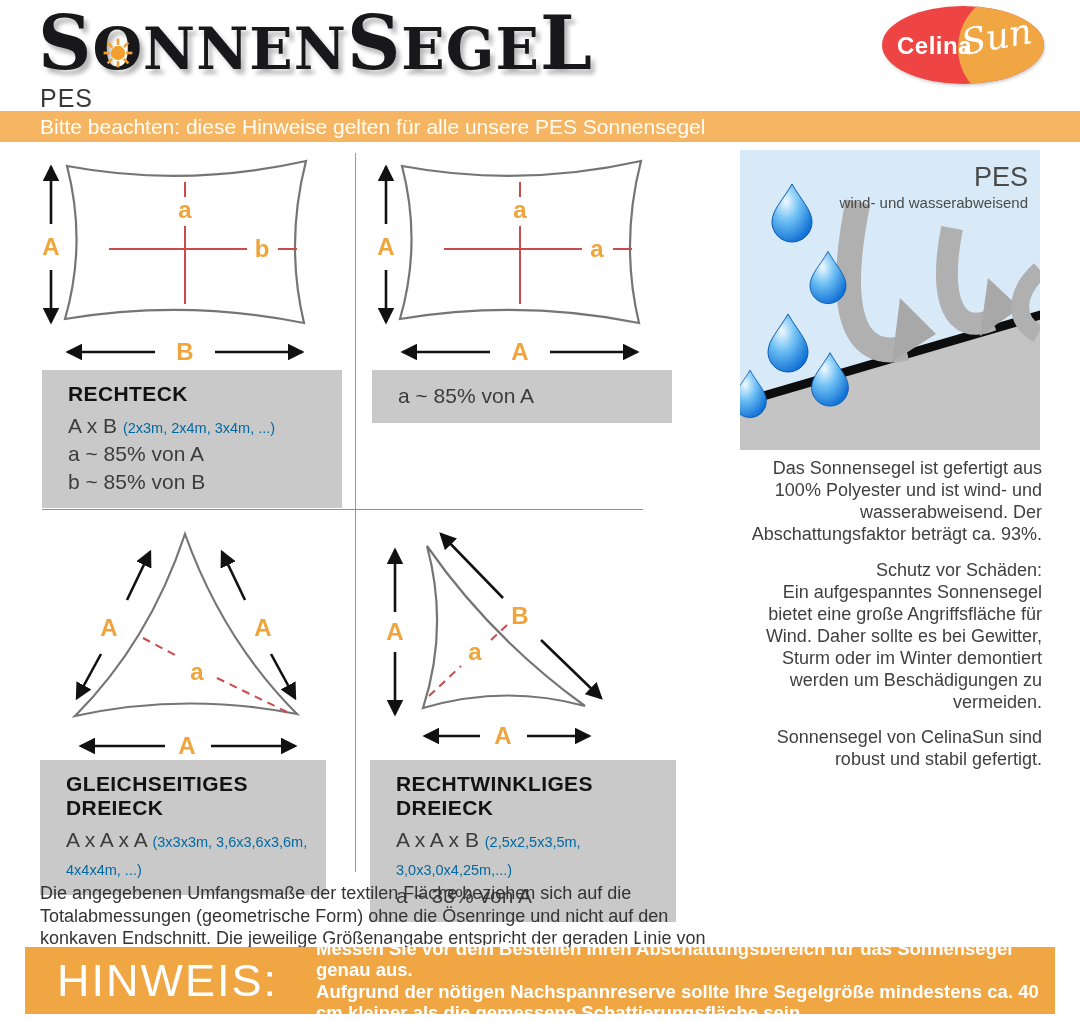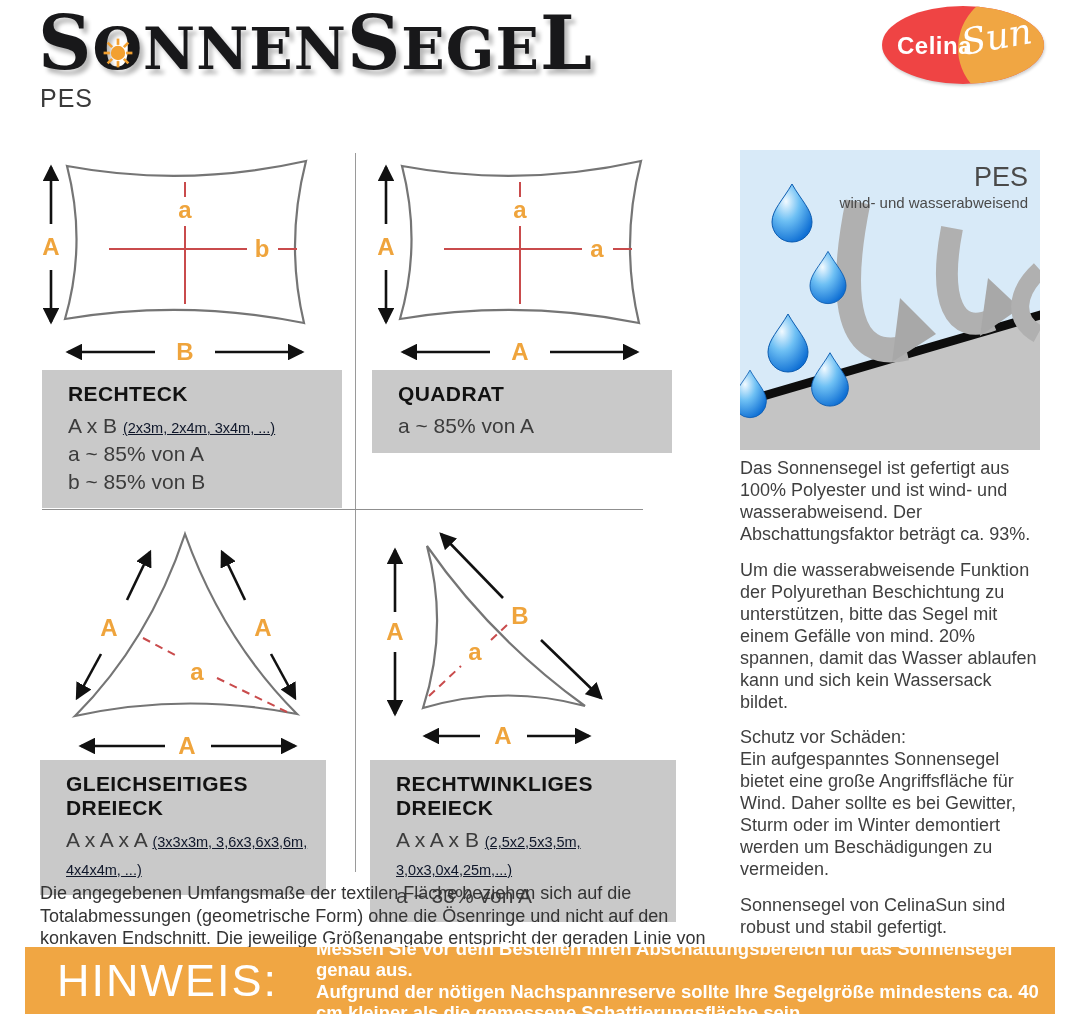--- a/index.html
+++ b/index.html
@@ -32,25 +32,25 @@
   .redline{stroke:var(--red,#C94B4C);stroke-width:2;fill:none;}
   .reddash{stroke:var(--red,#C94B4C);stroke-width:2;fill:none;stroke-dasharray:8 6;}
   .olabel{fill:var(--label,#EFA43C);font-family:"Liberation Sans",sans-serif;
           font-weight:700;font-size:24px;text-anchor:middle;}
   
   .gbox{position:absolute;width:300px;background:var(--box,#C9C9C9);
         padding:12px 0 13px 26px;box-sizing:border-box;}
   .box-title{font-weight:700;color:#121212;font-size:21px;letter-spacing:.4px;
         white-space:pre-line;line-height:1.15;margin-bottom:6px;}
   .box-line{font-size:21px;color:#3c3c3c;line-height:1.32;}
-  .sizes{font-size:14.5px;color:#0f172a;text-decoration:underline;}
+  .sizes{font-size:14.5px;color:#0369a1;}
   
   .pes-panel{position:absolute;left:740px;top:150px;}
   .infocol{position:absolute;left:740px;top:458px;width:302px;}
-  .infocol p{margin:0 0 14px 0;font-size:18px;line-height:1.22;color:#3f3f3f;white-space:pre-line;}
+  .infocol p{margin:0 0 14px 0;font-size:18px;line-height:1.22;color:#3f3f3f;white-space:pre-line;text-align:right;}
   
   .footnote{position:absolute;left:40px;top:882px;width:688px;font-size:18px;
         line-height:1.26;color:#343434;}
   
   .hinweis{position:absolute;left:25px;top:947px;width:1030px;height:67px;
         background:var(--accent,#F0A643);display:flex;align-items:center;box-sizing:border-box;
         padding-left:32px;justify-content:space-between;}
   .hinweis-label{color:#fff;font-size:45px;letter-spacing:2px;font-weight:400;margin-right:38px;white-space:nowrap;}
   .hinweis-text{width:740px;color:#fff;font-size:18.5px;line-height:1.15;}
   .hinweis-text .l1{font-weight:700;}
@@ -89,20 +89,21 @@
           <circle cx="0" cy="0" r="8" fill="#F2A030"></circle>
         </svg></span><span>NNEN</span><span class="cap">S</span><span>EGE</span><span class="cap">L</span></div>
   <div class="pes-sub">PES</div>
 
   <div class="logo">
     <div class="logo-orange"></div>
     <div class="logo-celina">Celina</div>
     <div class="logo-sun">Sun</div>
   </div>
 
+  <div class="notice">Bitte beachten: diese Hinweise gelten für alle unsere PES Sonnensegel</div>
 
   <div class="vline"></div>
   <div class="hline"></div>
 
   <svg class="diag" style="left:35px;top:152px" width="300" height="218" viewBox="0 0 300 218">
     <path class="sail" d="M 32 14 Q 150 36 271 9 Q 250 91 269 171 Q 150 147 30 167 Q 52 91 32 14 Z"></path>
     <line class="redline" x1="150" y1="30" x2="150" y2="45"></line>
     <text class="olabel" x="150" y="66">a</text>
     <line class="redline" x1="150" y1="74" x2="150" y2="152"></line>
     <line class="redline" x1="74" y1="97" x2="212" y2="97"></line>
@@ -131,21 +132,20 @@
     <text class="olabel" x="227" y="105">a</text>
     <line class="redline" x1="243" y1="97" x2="262" y2="97"></line>
     <line class="arrow" x1="16" y1="72" x2="16" y2="15" marker-end="url(#arr)"></line>
     <line class="arrow" x1="16" y1="118" x2="16" y2="170" marker-end="url(#arr)"></line>
     <text class="olabel" x="16" y="103">A</text>
     <line class="arrow" x1="120" y1="200" x2="33" y2="200" marker-end="url(#arr)"></line>
     <line class="arrow" x1="180" y1="200" x2="267" y2="200" marker-end="url(#arr)"></line>
     <text class="olabel" x="150" y="208">A</text>
   </svg>
   <div class="gbox" style="left:372px;top:370px">
-    <div class="box-title">QUADRAT</div>
     <div class="box-line">a ~ 85% von A</div>
     <div class="box-line"></div>
   </div>
 
   <svg class="diag" style="left:25px;top:520px" width="330" height="245" viewBox="0 0 330 245">
     <path class="sail" d="M 160 14 Q 124 122 50 196 Q 160 172 272 194 Q 198 120 160 14 Z"></path>
     <line class="arrow" x1="102" y1="80" x2="125" y2="32" marker-end="url(#arr)"></line>
     <line class="arrow" x1="76" y1="134" x2="52" y2="178" marker-end="url(#arr)"></line>
     <text class="olabel" x="84" y="116">A</text>
     <line class="arrow" x1="220" y1="80" x2="197" y2="32" marker-end="url(#arr)"></line>
@@ -199,21 +199,20 @@
     <use href="#drop" x="88" y="132" transform="translate(88,132) scale(0.9) translate(-88,-132)"></use>
     <use href="#drop" x="48" y="198"></use>
     <use href="#drop" x="90" y="234" transform="translate(90,234) scale(0.92) translate(-90,-234)"></use>
     <use href="#drop" x="10" y="248" transform="translate(10,248) scale(0.82) translate(-10,-248)"></use>
     <text x="288" y="36" text-anchor="end" font-size="27" fill="#4a4a4a">PES</text>
     <text x="288" y="58" text-anchor="end" font-size="15" fill="#4a4a4a">wind- und wasserabweisend</text>
   </svg>
 
   <div class="infocol">
     <p>Das Sonnensegel ist gefertigt aus 100% Polyester und ist wind- und wasserabweisend. Der Abschattungsfaktor beträgt ca. 93%.</p>
-    <p>Um die wasserabweisende Funktion der Polyurethan Beschichtung zu unterstützen, bitte das Segel mit einem Gefälle von mind. 20% spannen, damit das Wasser ablaufen kann und sich kein Wassersack bildet.</p>
     <p>Schutz vor Schäden:
 Ein aufgespanntes Sonnensegel bietet eine große Angriffsfläche für Wind. Daher sollte es bei Gewitter, Sturm oder im Winter demontiert werden um Beschädigungen zu vermeiden.</p>
     <p>Sonnensegel von CelinaSun sind robust und stabil gefertigt.</p>
   </div>
 
   <div class="footnote">Die angegebenen Umfangsmaße der textilen Fläche beziehen sich auf die Totalabmessungen (geometrische Form) ohne die Ösenringe und nicht auf den konkaven Endschnitt. Die jeweilige Größenangabe entspricht der geraden Linie von Stoffanfangs- zu Stoffendpunkt.</div>
 
   <div class="hinweis">
     <div class="hinweis-label">HINWEIS:</div>
     <div class="hinweis-text">

